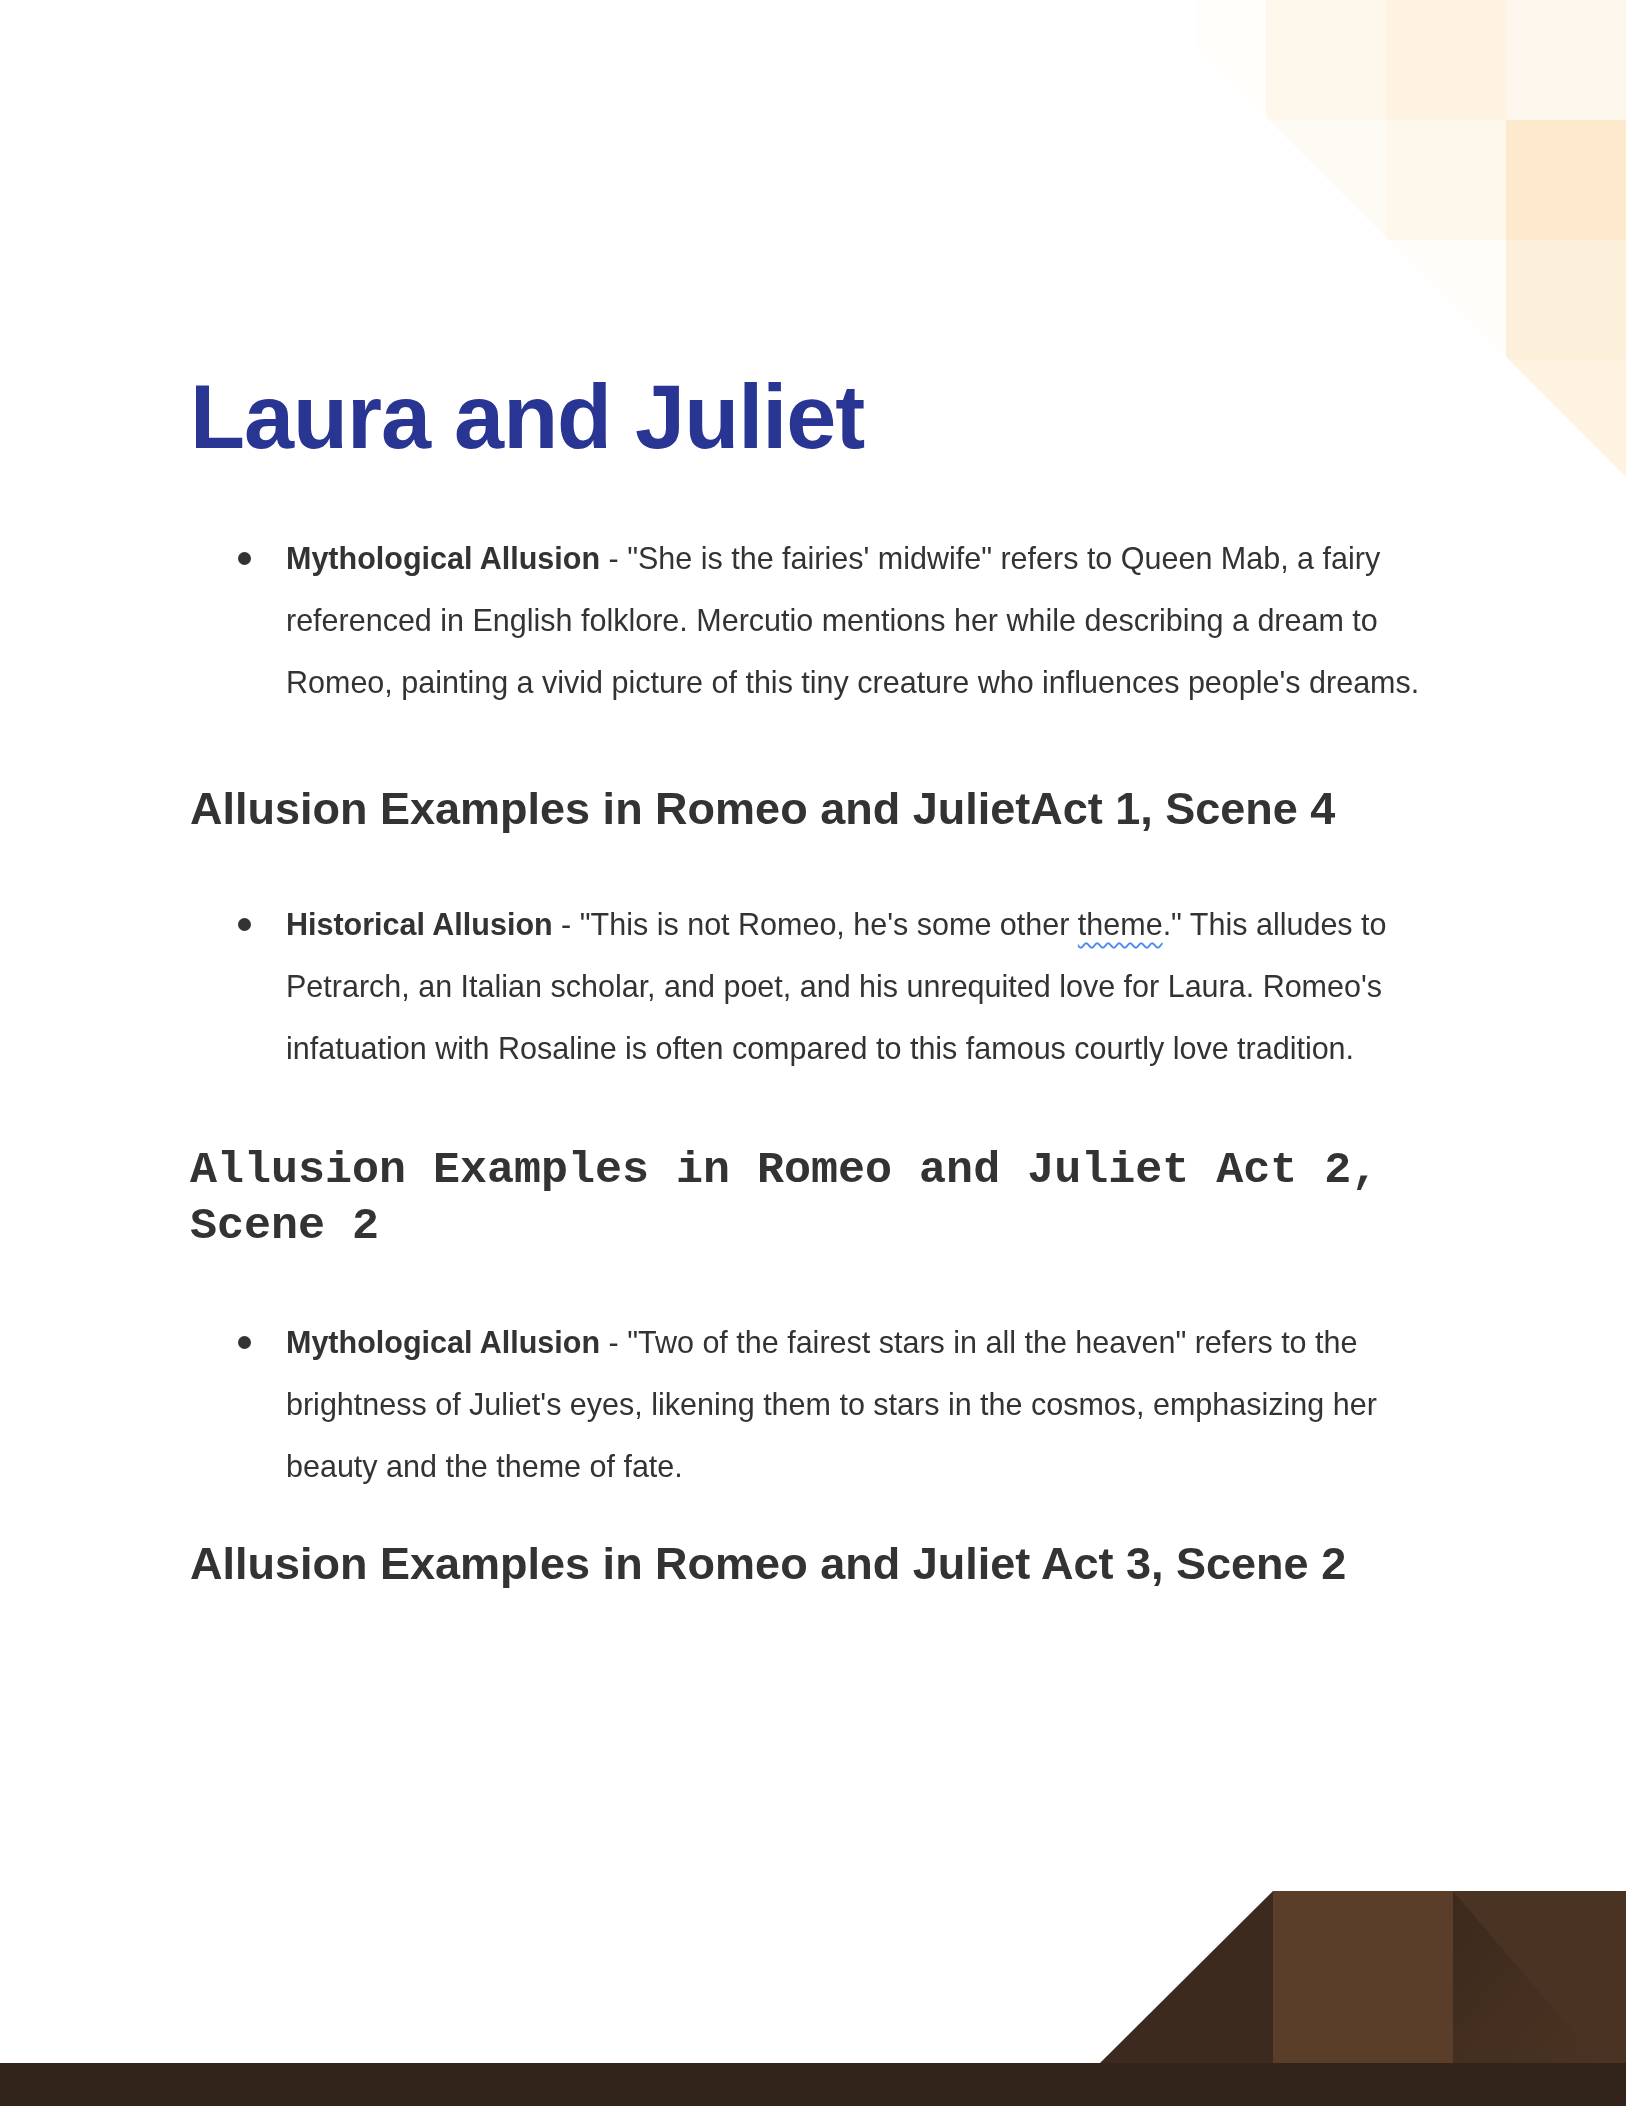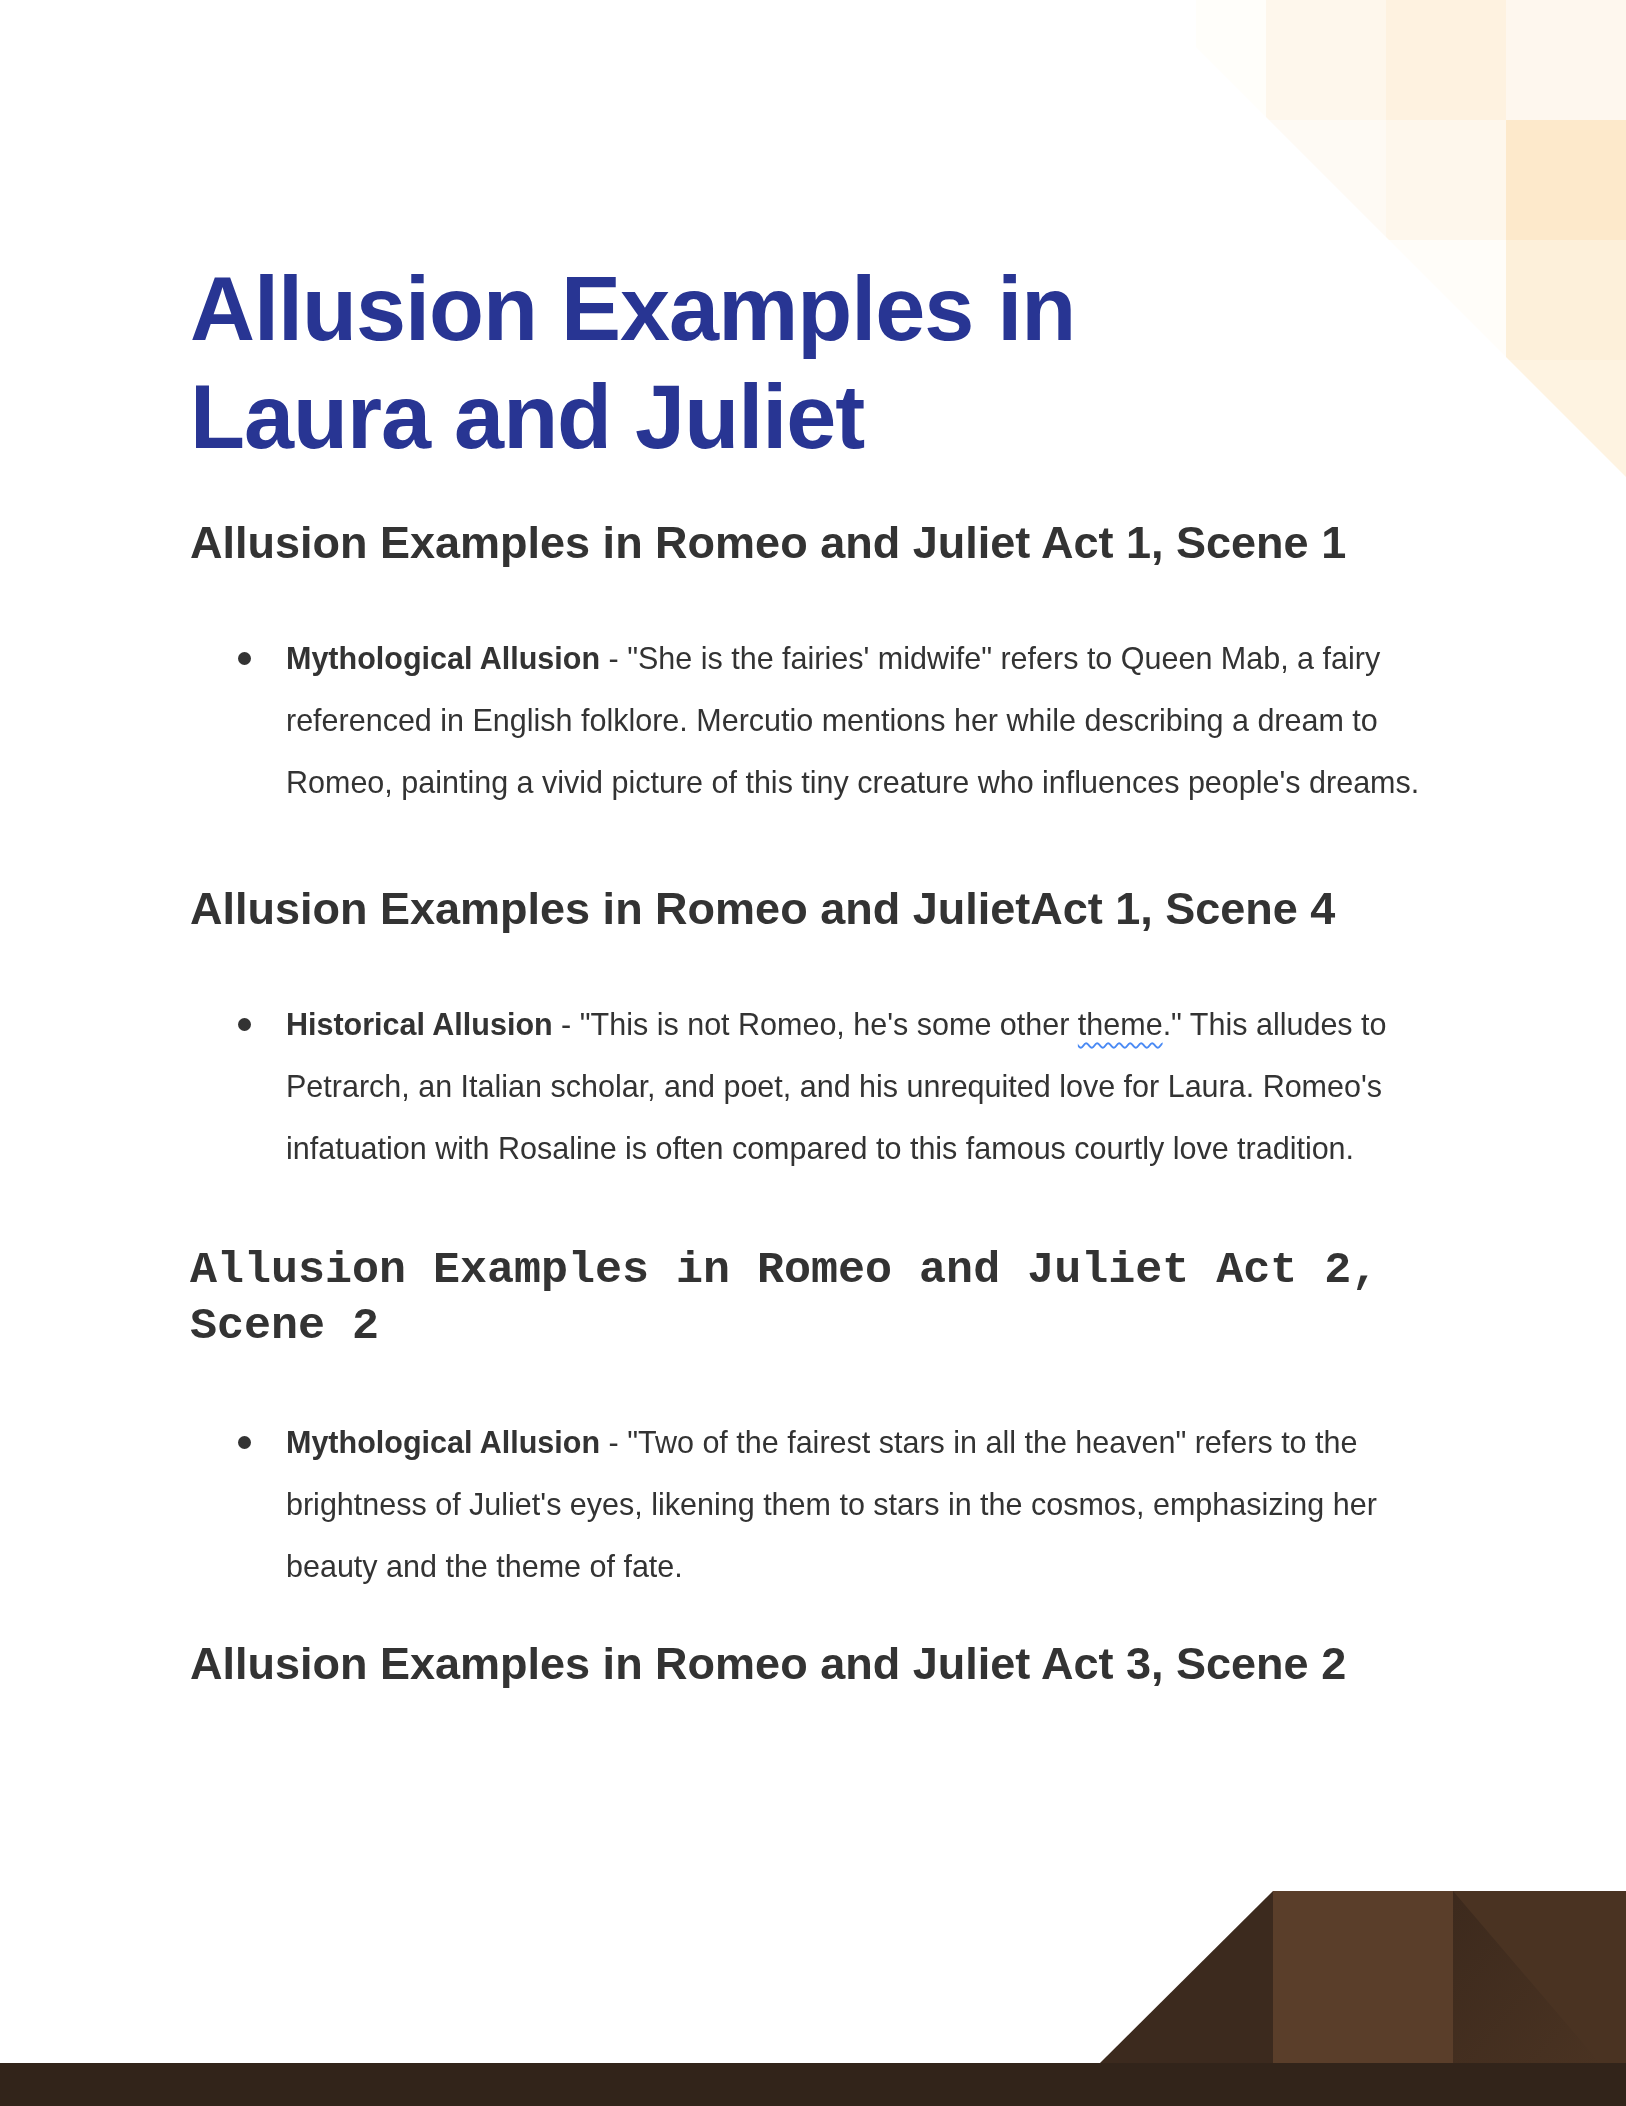--- a/index.html
+++ b/index.html
@@ -109,26 +109,25 @@
   </defs>
   <polygon points="1100,173 1273,1 1273,173" fill="#3c2a1e"></polygon>
   <rect x="1273" y="1" width="180" height="172" fill="#5a3e2a"></rect>
   <rect x="1453" y="1" width="173" height="172" fill="#4a3322"></rect>
   <polygon points="1453,1 1600,173 1453,173" fill="url(#shadeGrad)" opacity="0.85"></polygon>
   <rect x="0" y="173" width="1626" height="43" fill="#32241a"></rect>
 </svg>
 
 <main class="content">
   <h1 class="doc-title">
-    <span>Allusion Examples in</span><br>
+    <br>
     <span>Laura and Juliet</span>
   </h1>
 
   <section>
-    <h2 class="section-heading s1">Allusion Examples in Romeo and Juliet Act 1, Scene 1</h2>
     <ul class="allusion-list">
       <li>
         <span class="bullet"></span>
         <span class="term">Mythological Allusion</span><span> - </span><span>"She is the fairies' midwife" refers to Queen Mab, a fairy referenced in English folklore. Mercutio mentions her while describing a dream to Romeo, painting a vivid picture of this tiny creature who influences people's dreams.</span>
       </li>
     </ul>
   </section>
 
   <section>
     <h2 class="section-heading s2">Allusion Examples in Romeo and JulietAct 1, Scene 4</h2>

